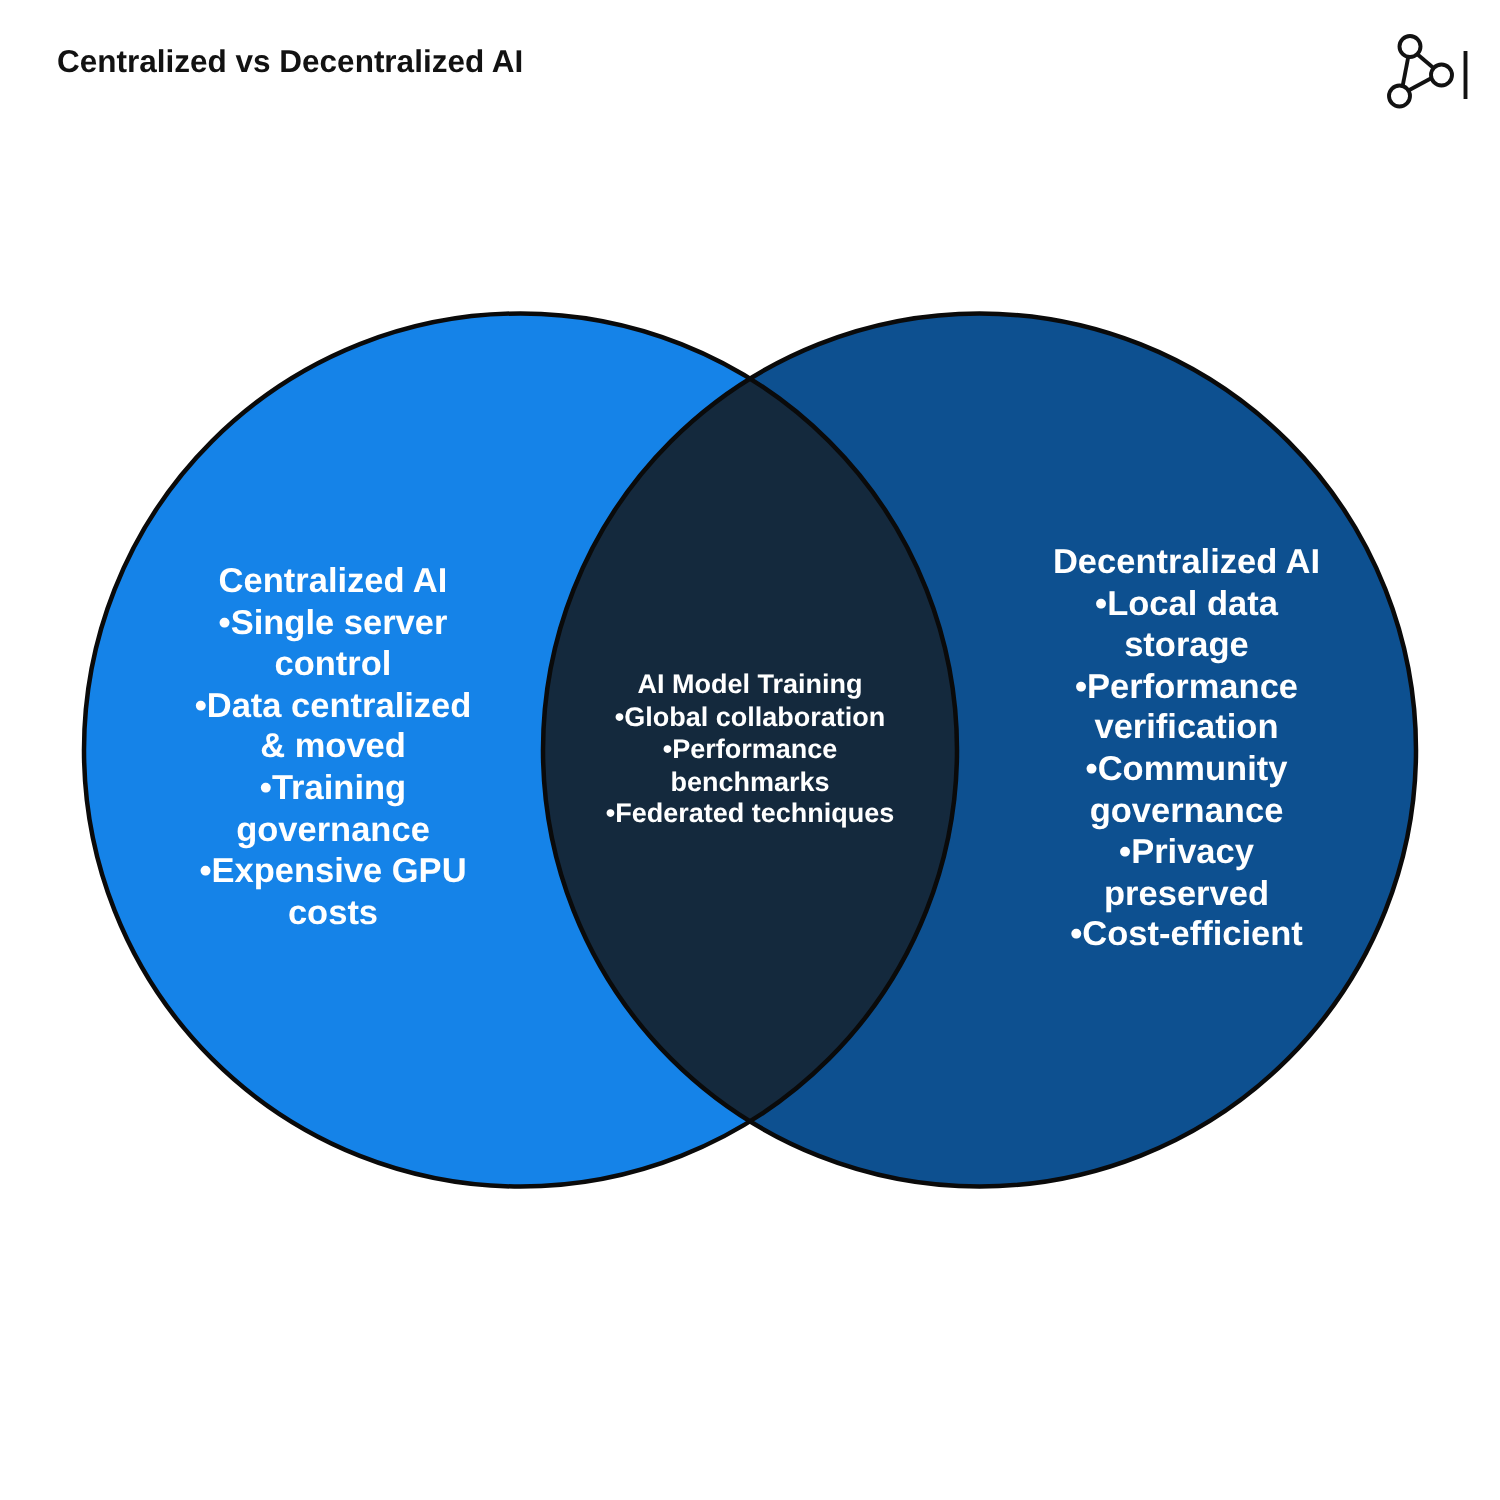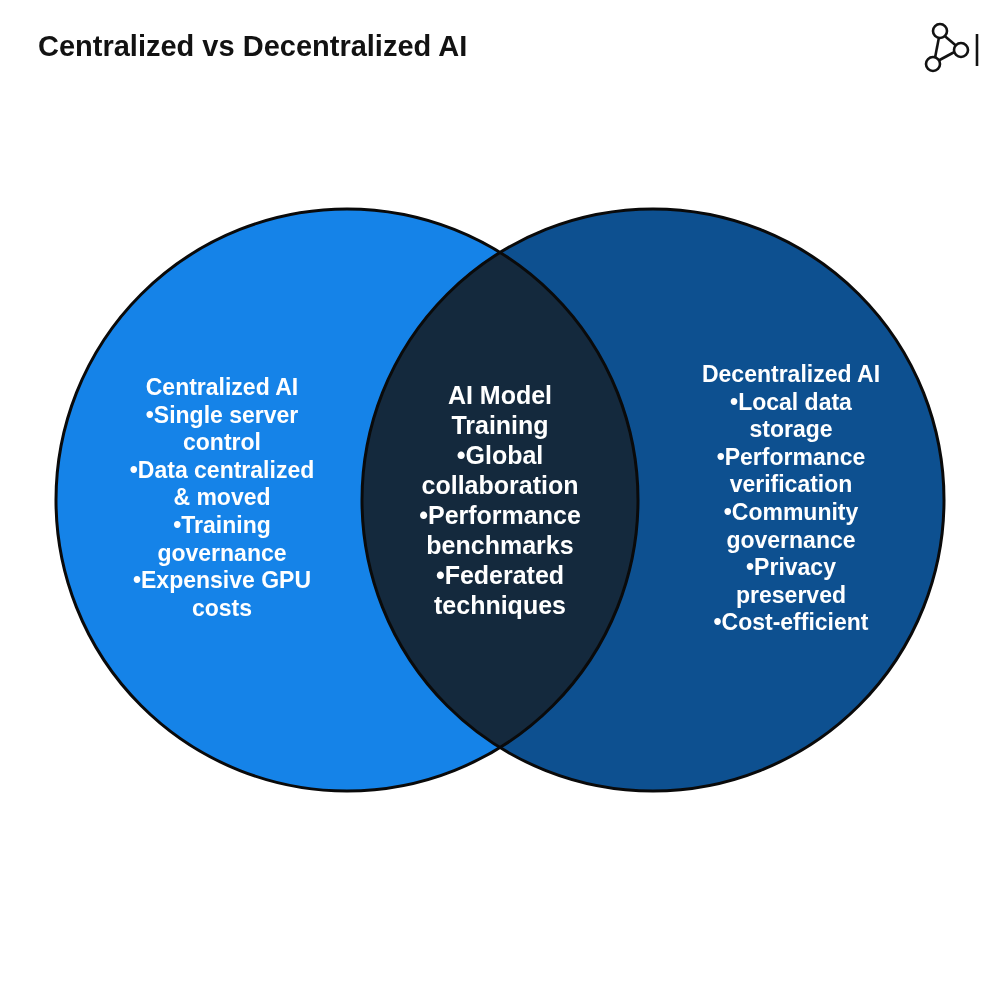--- a/index.html
+++ b/index.html
@@ -6,21 +6,21 @@
   body {
     width: 1000px; height: 1000px;
     background: #ffffff;
     font-family: "Liberation Sans", sans-serif;
     position: relative;
     overflow: hidden;
   }
   .page-title {
     position: absolute;
     left: 38px; top: 30px;
-    font-size: 29px;
+    font-size: 21px;
     font-weight: 700;
     color: #121212;
     margin: 0;
   }
   .logo {
     position: absolute;
     right: 14px; top: 18px;
     width: 70px; height: 64px;
   }
   .venn {
@@ -29,21 +29,21 @@
     width: 1000px; height: 1000px;
   }
   .label {
     position: absolute;
     transform: translate(-50%, -50%);
     text-align: center;
     color: #ffffff;
     font-weight: 700;
   }
   .label.side { font-size: 23px; line-height: 1.2; }
-  .label.mid  { font-size: 25px;  line-height: 1.2; }
+  .label.mid  { font-size: 18px;  line-height: 1.2; }
   .bullet::before { content: "\2022 "; }
 </style>
 </head>
 <body>
 
 <div>
 
   <h1 class="page-title">Centralized vs Decentralized AI</h1>
 
   <div class="logo">

